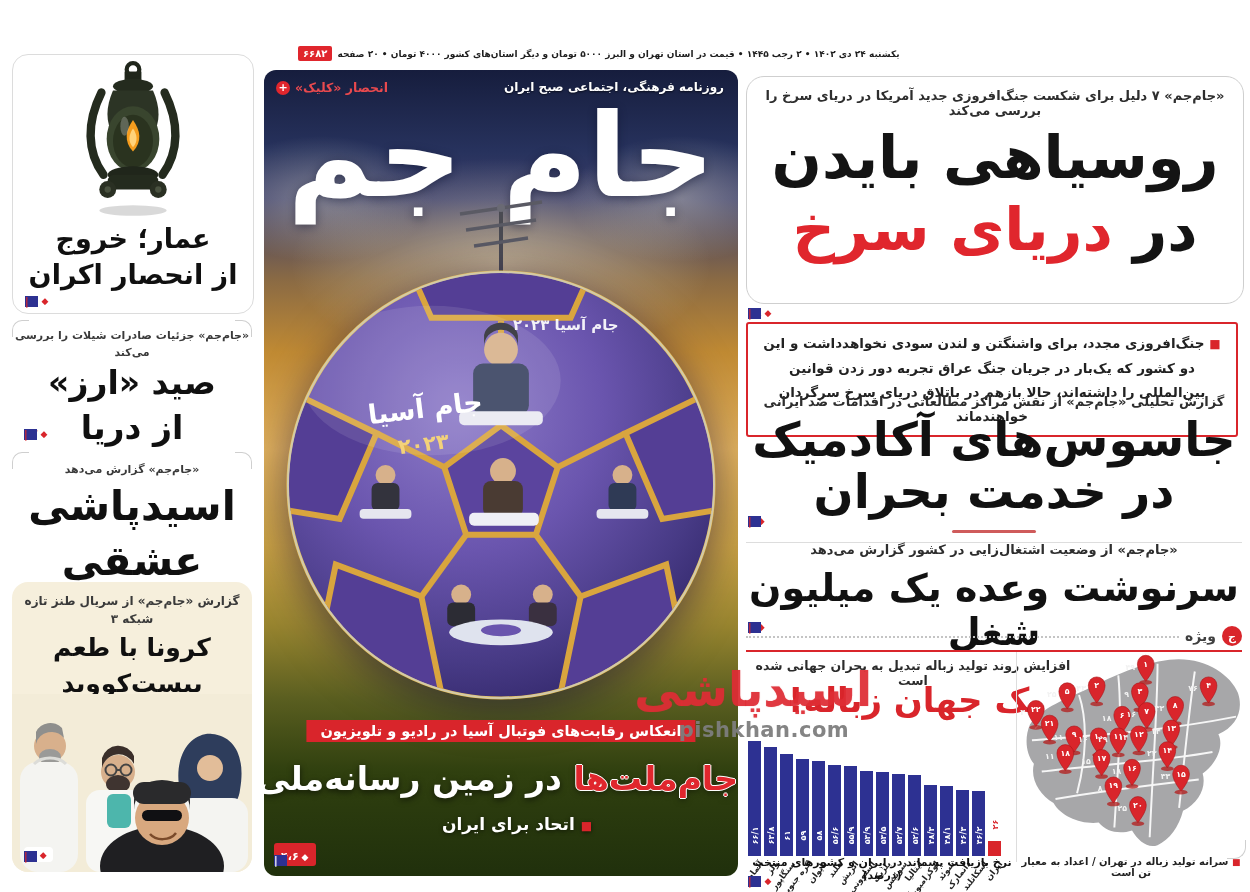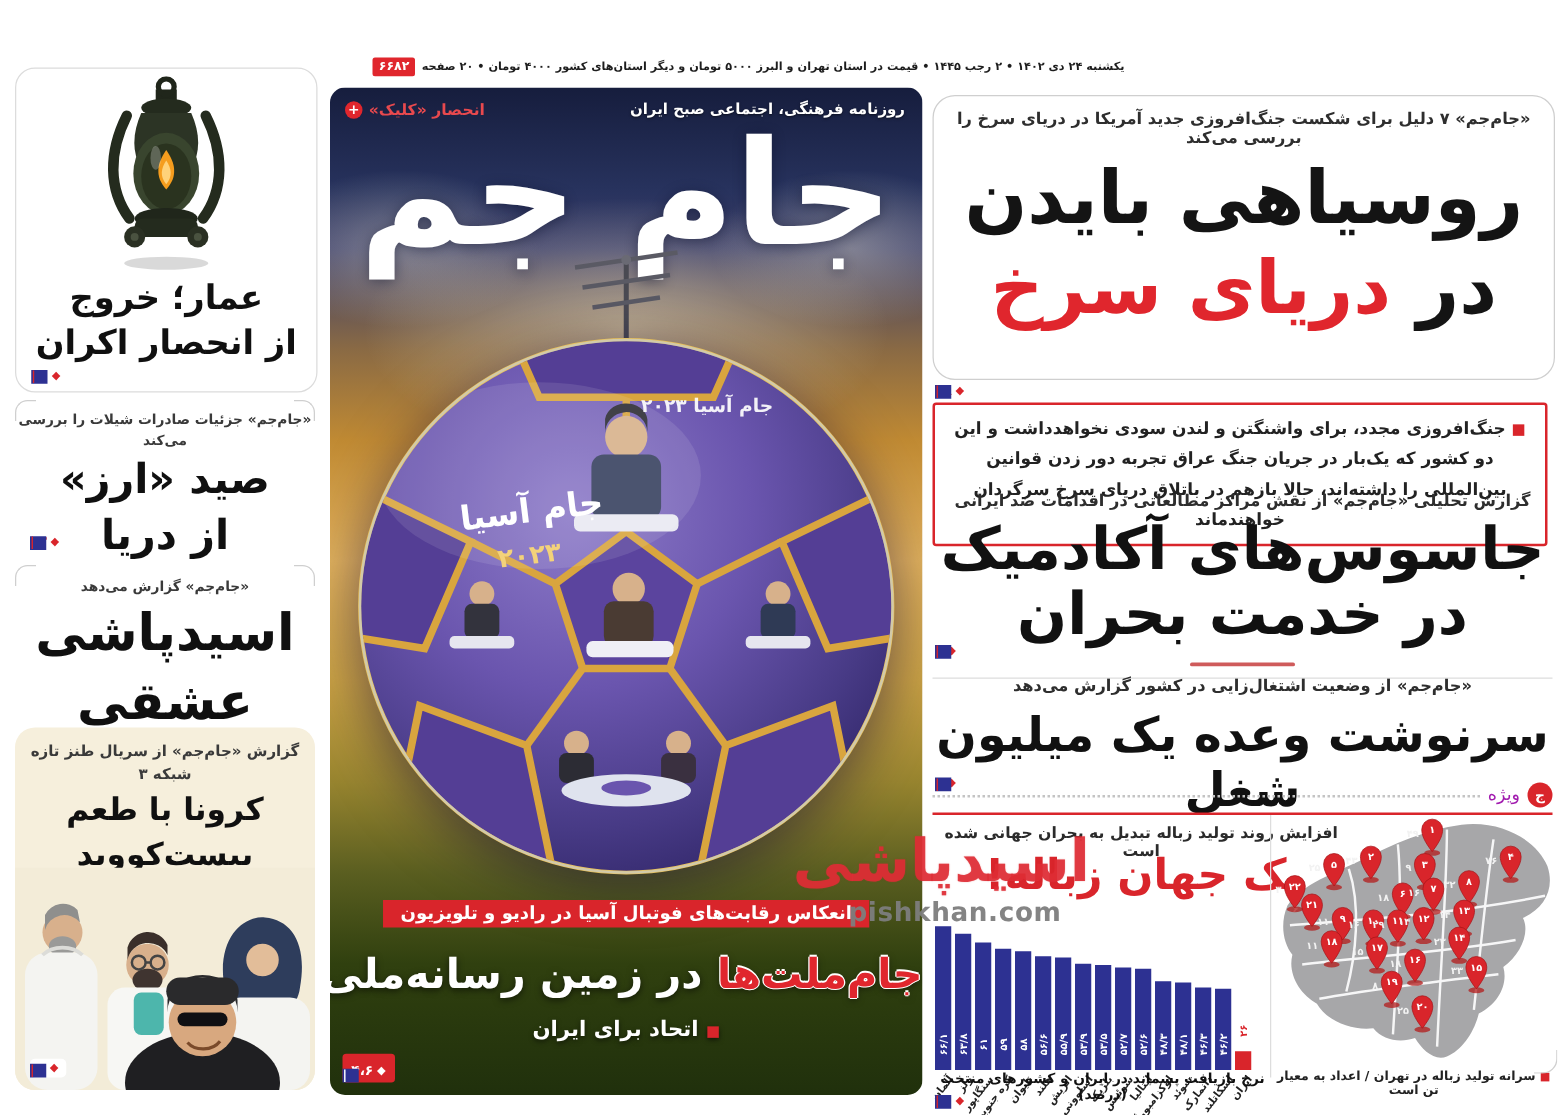--- a/index.html
+++ b/index.html
@@ -43,21 +43,21 @@
   .poster-supp{position:absolute;top:10px;left:12px;display:flex;align-items:center;gap:5px;direction:ltr;}
   .plus-circle{width:14px;height:14px;border-radius:50%;background:#e0262d;color:#fff;font-size:11px;font-weight:bold;display:flex;align-items:center;justify-content:center;line-height:1;}
   .supp-text{color:#e8494e;font-size:12.5px;font-weight:bold;direction:rtl;}
   .logo{position:absolute;top:22px;left:0;width:100%;text-align:center;direction:rtl;color:#fff;font-size:116px;font-weight:900;line-height:1.1;letter-spacing:-4px;text-shadow:0 2px 10px rgba(10,15,40,.45);}
   .antenna{position:absolute;top:128px;left:50%;transform:translateX(-50%);}
   .ball{position:absolute;top:196px;left:50%;transform:translateX(-50%);filter:drop-shadow(0 8px 22px rgba(20,10,60,.55));}
   .poster-kicker{position:absolute;bottom:134px;left:50%;transform:translateX(-50%);background:#d9252b;color:#fff;font-size:14.5px;font-weight:bold;padding:3px 14px;white-space:nowrap;direction:rtl;}
   .poster-title{position:absolute;bottom:78px;left:0;width:100%;text-align:center;direction:rtl;white-space:nowrap;font-size:33px;font-weight:900;}
   .poster-title .tred{color:#e0262d;text-shadow:-1px 0 0 #fff,1px 0 0 #fff,0 -1px 0 #fff,0 1px 0 #fff,0 2px 6px rgba(0,0,0,.5);}
   .poster-title .twhite{color:#fff;text-shadow:0 2px 6px rgba(0,0,0,.6);}
-  .poster-sub{position:absolute;bottom:42px;left:0;width:100%;text-align:center;direction:rtl;color:#fff;font-size:17px;font-weight:bold;text-shadow:0 1px 4px rgba(0,0,0,.6);}
+  .poster-sub{position:absolute;bottom:42px;left:16px;width:100%;text-align:center;direction:rtl;color:#fff;font-size:17px;font-weight:bold;text-shadow:0 1px 4px rgba(0,0,0,.6);}
   .redsq{color:#d9252b;font-size:12px;}
   .poster-pm{position:absolute;left:10px;bottom:10px;background:#d9252b;border-radius:3px;padding:2px 7px;}
   .poster-pm .pm{color:#fff;}
   .poster-pm .pm .bar,.poster-pm .pm .dia{color:#fff;}
   
   .main-box{position:absolute;left:746px;top:76px;width:496px;height:226px;border:1px solid #cfcfcf;border-radius:18px;}
   .main-kicker{font-size:13px;font-weight:bold;color:#2e2e2e;text-align:center;direction:rtl;margin-top:11px;}
   .main-title{font-size:59px;font-weight:900;color:#141414;text-align:center;direction:rtl;line-height:1.22;margin-top:4px;letter-spacing:-1px;}
   .main-title .red{color:#e0262d;}
   .pm-18{position:absolute;left:748px;top:306px;}
@@ -68,21 +68,21 @@
   .h2a{top:412px;font-size:47px;}
   .h2b{top:464px;font-size:47px;}
   .pm-2{position:absolute;left:748px;top:514px;}
   .red-tick{position:absolute;left:952px;top:530px;width:84px;height:3px;background:#cf5b5b;border-radius:2px;}
   .hdiv{position:absolute;left:746px;width:496px;height:1px;background:#ddd;}
   .h3{position:absolute;left:746px;top:566px;width:496px;text-align:center;direction:rtl;font-weight:900;color:#111;font-size:38px;letter-spacing:-1px;}
   .pm-3{position:absolute;left:748px;top:620px;}
   
   .vizhe-row{position:absolute;left:746px;top:626px;width:496px;display:flex;align-items:center;gap:6px;direction:rtl;}
   .vizhe-logo{width:20px;height:20px;border-radius:50%;background:#d9252b;color:#fff;font-size:11px;font-weight:bold;display:flex;align-items:center;justify-content:center;}
-  .vizhe-label{color:#a21caf;font-size:14px;font-weight:400;}
+  .vizhe-label{color:#404040;font-size:14px;font-weight:700;}
   .dotline{flex:1;border-bottom:2px dotted #c4c4c4;height:0;margin-top:2px;}
   .redline{position:absolute;left:746px;top:650px;width:496px;height:2px;background:#d9252b;}
   .vizhe-kicker{position:absolute;left:746px;top:658px;width:334px;text-align:center;font-size:12.5px;font-weight:bold;color:#2b2b2b;direction:rtl;}
   .vizhe-title{position:absolute;left:784px;top:680px;width:262px;text-align:center;font-size:34px;font-weight:900;color:#d9252b;direction:rtl;letter-spacing:-1px;}
   
   .wm{position:absolute;left:656px;top:664px;width:216px;text-align:center;z-index:40;pointer-events:none;}
   .wm-fa{font-size:47px;font-weight:900;color:rgba(222,44,52,0.88);direction:rtl;line-height:1.1;text-shadow:0 0 1px rgba(222,44,52,.5);}
   .wm-en{font-size:21px;font-weight:bold;color:rgba(125,125,125,0.95);margin-top:2px;letter-spacing:0.5px;}
   
   .chart{position:absolute;left:748px;top:740px;width:268px;height:132px;direction:ltr;}

